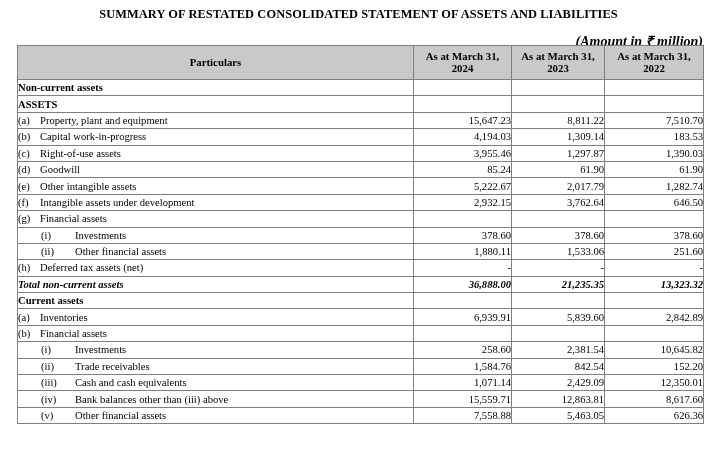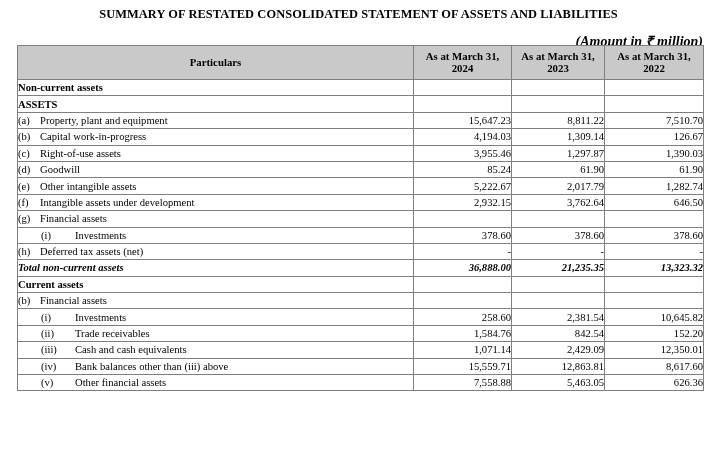--- a/index.html
+++ b/index.html
@@ -144,21 +144,21 @@
           <tr>
             <td class="lbl"><span class="mk">(a)</span><span class="txt">Property, plant and equipment</span></td>
             <td class="num">15,647.23</td>
             <td class="num">8,811.22</td>
             <td class="num">7,510.70</td>
           </tr>
           <tr>
             <td class="lbl"><span class="mk">(b)</span><span class="txt">Capital work-in-progress</span></td>
             <td class="num">4,194.03</td>
             <td class="num">1,309.14</td>
-            <td class="num">126.67</td>
+            <td class="num">183.53</td>
           </tr>
           <tr>
             <td class="lbl"><span class="mk">(c)</span><span class="txt">Right-of-use assets</span></td>
             <td class="num">3,955.46</td>
             <td class="num">1,297.87</td>
             <td class="num">1,390.03</td>
           </tr>
           <tr>
             <td class="lbl"><span class="mk">(d)</span><span class="txt">Goodwill</span></td>
             <td class="num">85.24</td>
@@ -181,40 +181,52 @@
             <td class="lbl"><span class="mk">(g)</span><span class="txt">Financial assets</span></td>
             <td class="num blank"></td>
             <td class="num blank"></td>
             <td class="num blank"></td>
           </tr>
           <tr>
             <td class="lbl"><span class="ind2"></span><span class="mk-r">(i)</span><span class="txt">Investments</span></td>
             <td class="num">378.60</td>
             <td class="num">378.60</td>
             <td class="num">378.60</td>
+          </tr>
+          <tr>
+            <td class="lbl"><span class="ind2"></span><span class="mk-r">(ii)</span><span class="txt">Other financial assets</span></td>
+            <td class="num">1,880.11</td>
+            <td class="num">1,533.06</td>
+            <td class="num">251.60</td>
           </tr>
           <tr>
             <td class="lbl"><span class="mk">(h)</span><span class="txt">Deferred tax assets (net)</span></td>
             <td class="num">-</td>
             <td class="num">-</td>
             <td class="num">-</td>
           </tr>
           <tr class="total">
             <td class="lbl"><span class="txt">Total non-current assets</span></td>
             <td class="num">36,888.00</td>
             <td class="num">21,235.35</td>
             <td class="num">13,323.32</td>
           </tr>
           <tr class="sect">
             <td class="lbl"><span class="txt">Current assets</span></td>
             <td class="num blank"></td>
             <td class="num blank"></td>
             <td class="num blank"></td>
           </tr>
           <tr>
+            <td class="lbl"><span class="mk">(a)</span><span class="txt">Inventories</span></td>
+            <td class="num">6,939.91</td>
+            <td class="num">5,839.60</td>
+            <td class="num">2,842.89</td>
+          </tr>
+          <tr>
             <td class="lbl"><span class="mk">(b)</span><span class="txt">Financial assets</span></td>
             <td class="num blank"></td>
             <td class="num blank"></td>
             <td class="num blank"></td>
           </tr>
           <tr>
             <td class="lbl"><span class="ind2"></span><span class="mk-r">(i)</span><span class="txt">Investments</span></td>
             <td class="num">258.60</td>
             <td class="num">2,381.54</td>
             <td class="num">10,645.82</td>

